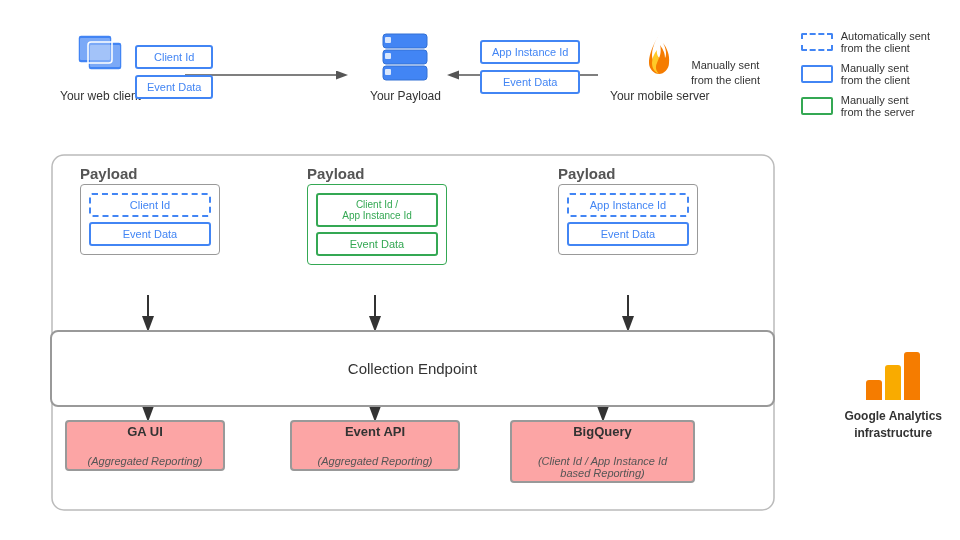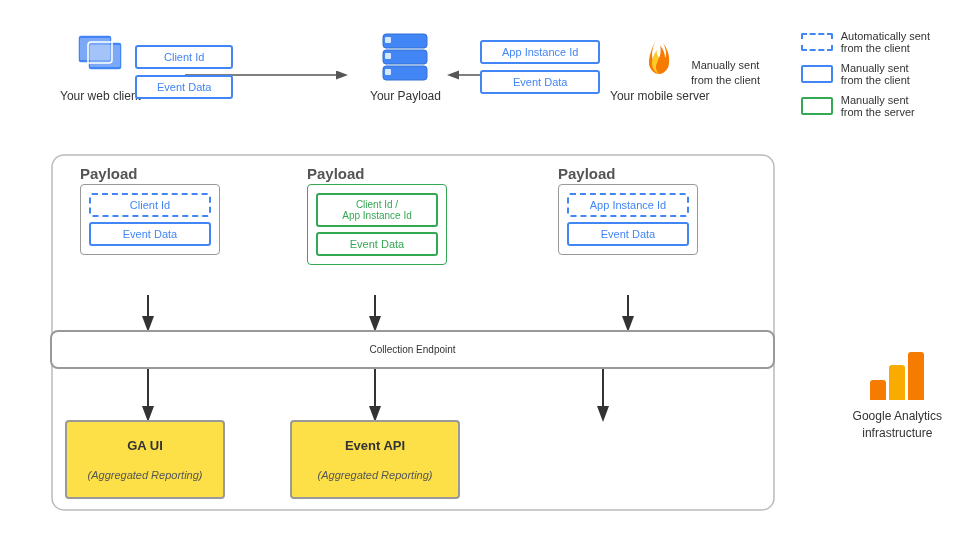--- a/index.html
+++ b/index.html
@@ -57,21 +57,21 @@
       font-weight: 500;
       color: #333;
       text-align: center;
       margin-top: 4px;
     }
 
     
     .info-box {
       border: 2px solid #4285f4;
       border-radius: 3px;
-      padding: 4px 20px;
+      padding: 4px 10px;
       font-size: 11px;
       color: #4285f4;
       background: #fff;
       text-align: center;
       white-space: nowrap;
     }
     .info-box.dashed { border-style: dashed; }
     .info-box.green { border-color: #34a853; color: #34a853; }
 
     
@@ -106,36 +106,36 @@
     }
 
     
     .collection-endpoint {
       position: absolute;
       top: 330px;
       left: 50px;
       right: 185px;
       border: 2px solid #999;
       border-radius: 8px;
-      padding: 12px;
+      padding: 28px;
       text-align: center;
-      font-size: 10px;
+      font-size: 15px;
       font-weight: 500;
       color: #333;
       background: #fff;
     }
 
     
     .output-box {
       position: absolute;
       top: 420px;
       border: 2px solid #999;
       border-radius: 4px;
-      background: #fde047;
-      padding: 16px;
+      background: #fca5a5;
+      padding: 2px;
       text-align: center;
     }
     .output-box .title { font-size: 13px; font-weight: 600; color: #333; }
     .output-box .subtitle { font-size: 11px; font-style: italic; color: #555; margin-top: 16px; }
 
     
     svg.arrows {
       position: absolute;
       top: 0;
       left: 0;
@@ -292,24 +292,28 @@
   <div class="output-box" style="left:65px; width:160px;">
     <div class="title">GA UI</div>
     <div class="subtitle">(Aggregated Reporting)</div>
   </div>
 
   <div class="output-box" style="left:290px; width:170px;">
     <div class="title">Event API</div>
     <div class="subtitle">(Aggregated Reporting)</div>
   </div>
 
+  <div class="output-box" style="left:510px; width:185px;">
+    <div class="title">BigQuery</div>
+    <div class="subtitle">(Client Id / App Instance Id<br>based Reporting)</div>
+  </div>
 
   <div style="position:absolute; top:350px; right:18px; display:flex; flex-direction:column; align-items:center; gap:8px;">
 
     <div class="ga-icon">
       <div class="ga-bar" style="height:20px; background:#f57c00;"></div>
       <div class="ga-bar" style="height:35px; background:#f9ab00;"></div>
       <div class="ga-bar" style="height:48px; background:#f57c00;"></div>
     </div>
-    <span style="font-size:12px; font-weight:400; color:#333; text-align:center; line-height:1.4;">Google Analytics<br>infrastructure</span>
+    <span style="font-size:12px; font-weight:700; color:#333; text-align:center; line-height:1.4;">Google Analytics<br>infrastructure</span>
   </div>
 
 </div>
 
 </body></html>

